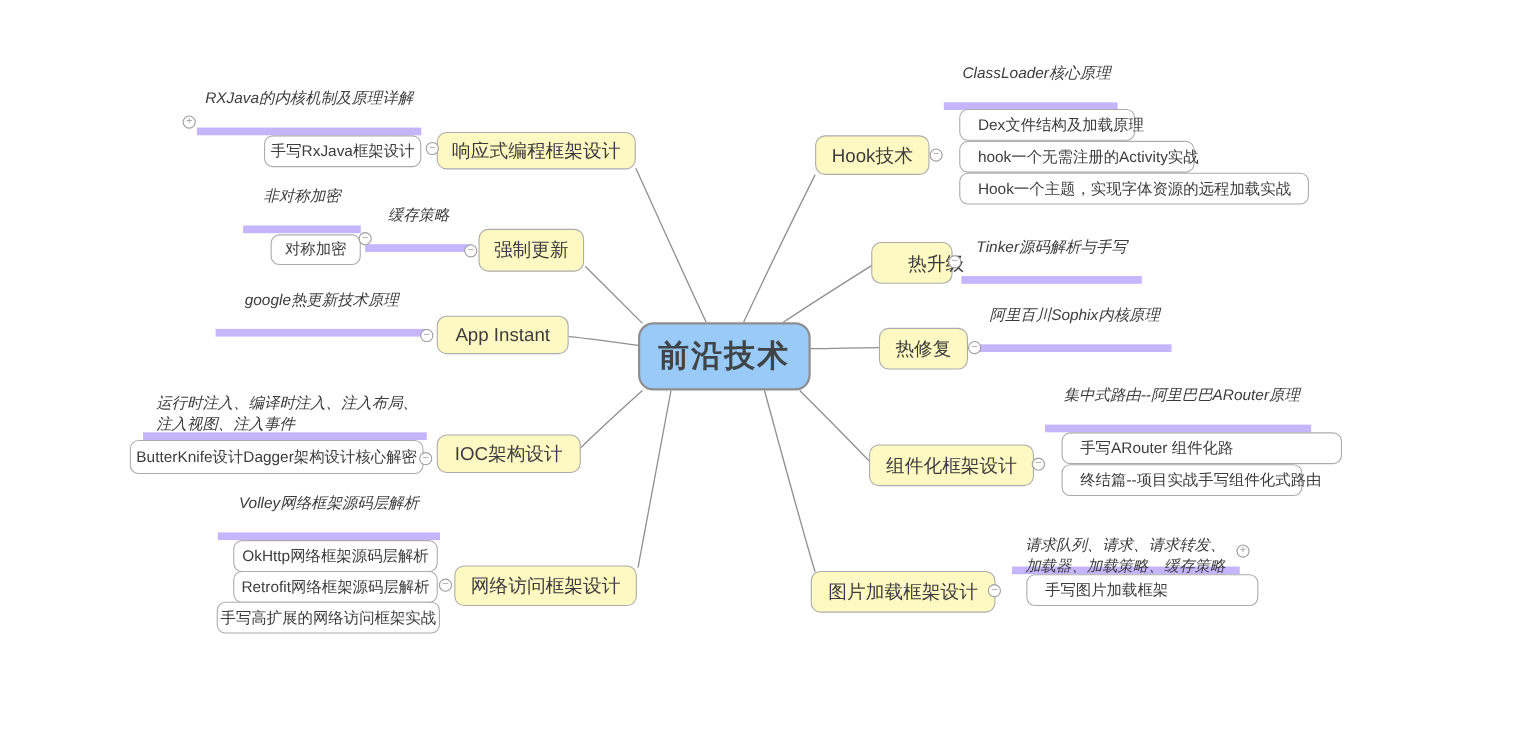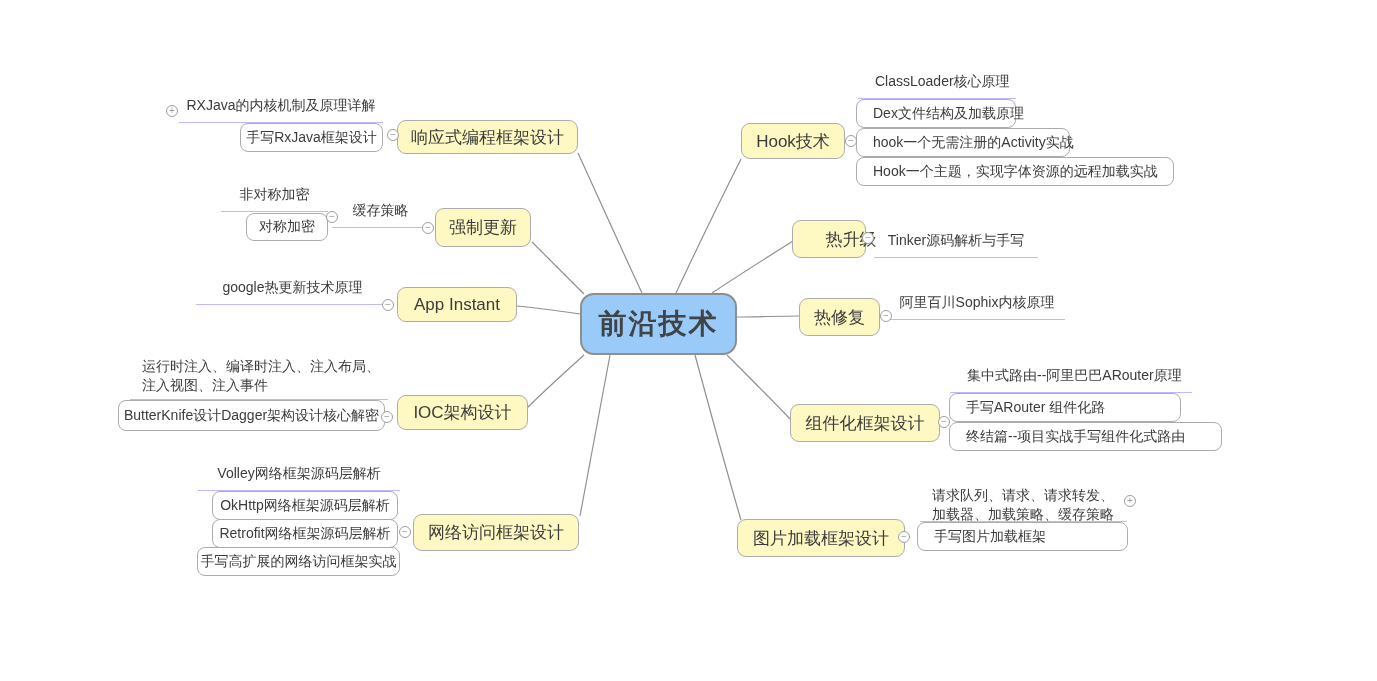--- a/index.html
+++ b/index.html
@@ -18,25 +18,25 @@
   .branch{
     position:absolute;display:flex;align-items:center;justify-content:center;
     background:#fef9c3;border:1.3px solid var(--node-border,#acacac);border-radius:9px;
     font-size:17px;box-sizing:border-box;white-space:nowrap;
   }
   .childbox{
     position:absolute;display:flex;align-items:center;justify-content:center;
     background:#fff;border:1px solid var(--node-border,#acacac);border-radius:8px;
     font-size:14px;box-sizing:border-box;white-space:nowrap;padding:0 8px;
   }
-  .childbox.tl{justify-content:flex-start;padding-left:16px;}
+  .childbox.tl{justify-content:flex-start;padding-left:16px;margin-left:16px;}
   .uline{
-    position:absolute;border-bottom:1px solid #c4b5fd;font-size:14px;
+    position:absolute;border-bottom:7px solid #c4b5fd;font-size:14px;
     box-sizing:border-box;text-align:center;display:flex;align-items:flex-end;justify-content:center;
-    padding-bottom:7px;white-space:nowrap;
+    padding-bottom:17px;white-space:nowrap;font-style:italic;
   }
   .uline.multi{white-space:normal;text-align:left;justify-content:flex-start;
     line-height:19px;padding-left:12px;align-items:flex-start;}
   .uline.tl{justify-content:flex-start;text-align:left;padding-left:17px;}
   .ctrl{
     position:absolute;width:12px;height:12px;border:1px solid #9e9e9e;border-radius:50%;
     background:#fff;color:#9e9e9e;font-size:10px;line-height:9px;text-align:center;
     box-sizing:border-box;z-index:5;cursor:pointer;
   }
 </style>
@@ -100,22 +100,22 @@
   <div class="ctrl" style="left:862px;top:232px;"><span>−</span></div>
   <div class="uline" style="left:874px;top:234px;width:164px;height:24px;">Tinker源码解析与手写</div>
 
   <div class="branch" style="left:799px;top:298px;width:81px;height:38px;">热修复</div>
   <div class="ctrl" style="left:880px;top:310px;"><span>−</span></div>
   <div class="uline" style="left:889px;top:296px;width:176px;height:24px;">阿里百川Sophix内核原理</div>
 
   <div class="branch" style="left:790px;top:404px;width:150px;height:38px;">组件化框架设计</div>
   <div class="ctrl" style="left:938px;top:416px;"><span>−</span></div>
   <div class="uline tl" style="left:950px;top:369px;width:242px;height:24px;">集中式路由--阿里巴巴ARouter原理</div>
-  <div class="childbox tl" style="left:949px;top:393px;width:232px;height:29px;">手写ARouter 组件化路</div>
-  <div class="childbox tl" style="left:949px;top:422px;width:273px;height:29px;">终结篇--项目实战手写组件化式路由</div>
+  <div class="childbox tl" style="left:949px;top:393px;width:255px;height:29px;">手写ARouter 组件化路</div>
+  <div class="childbox tl" style="left:949px;top:422px;width:219px;height:29px;">终结篇--项目实战手写组件化式路由</div>
 
   <div class="branch" style="left:737px;top:519px;width:168px;height:38px;">图片加载框架设计</div>
   <div class="ctrl" style="left:898px;top:531px;"><span>−</span></div>
   <div class="uline multi" style="left:920px;top:486px;width:207px;height:36px;">请求队列、请求、请求转发、加载器、加载策略、缓存策略</div>
   <div class="ctrl" style="left:1124px;top:495px;"><span>+</span></div>
   <div class="childbox tl" style="left:917px;top:522px;width:211px;height:29px;">手写图片加载框架</div>
 
 </div>
 
 </body></html>

